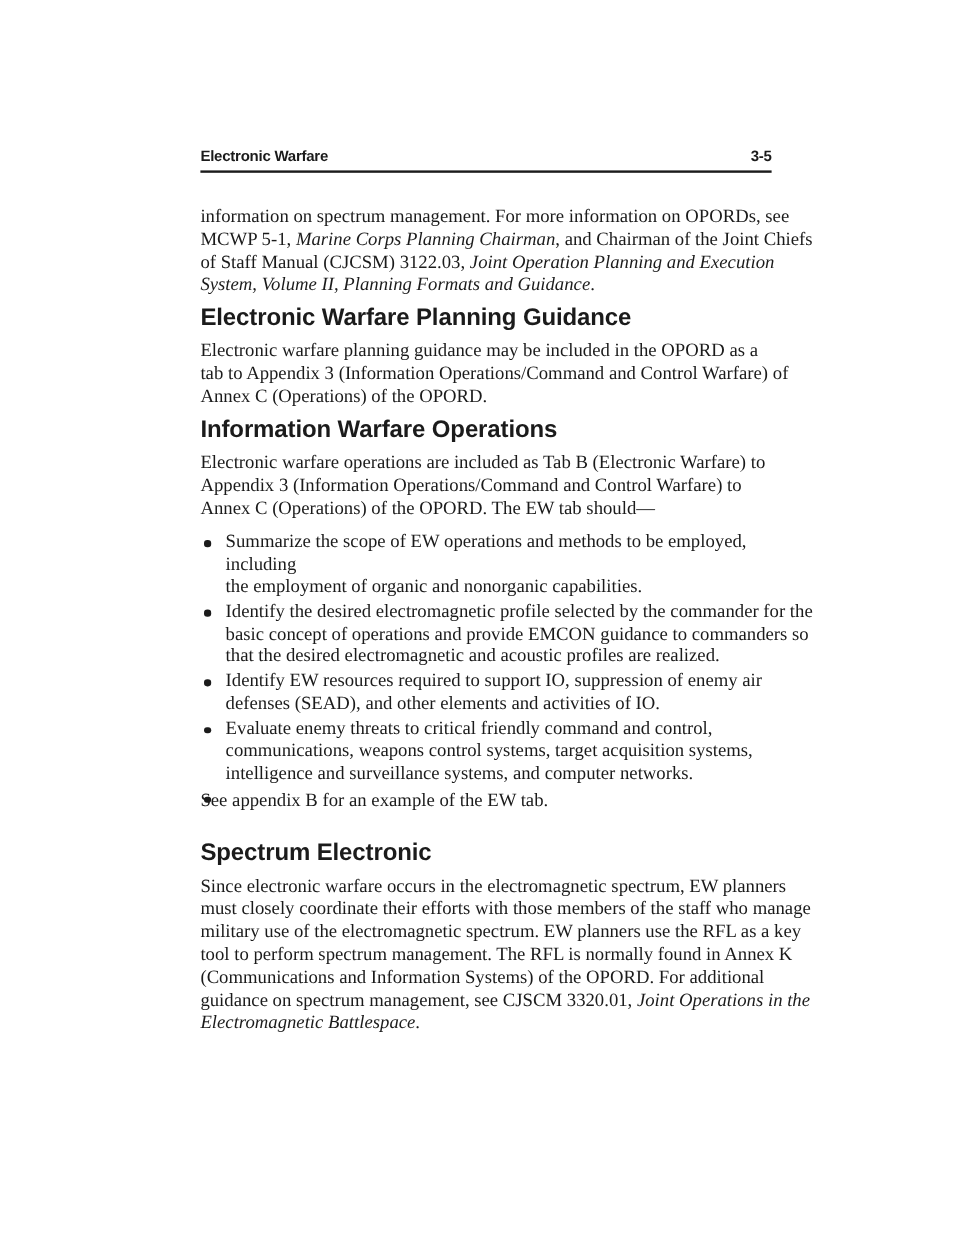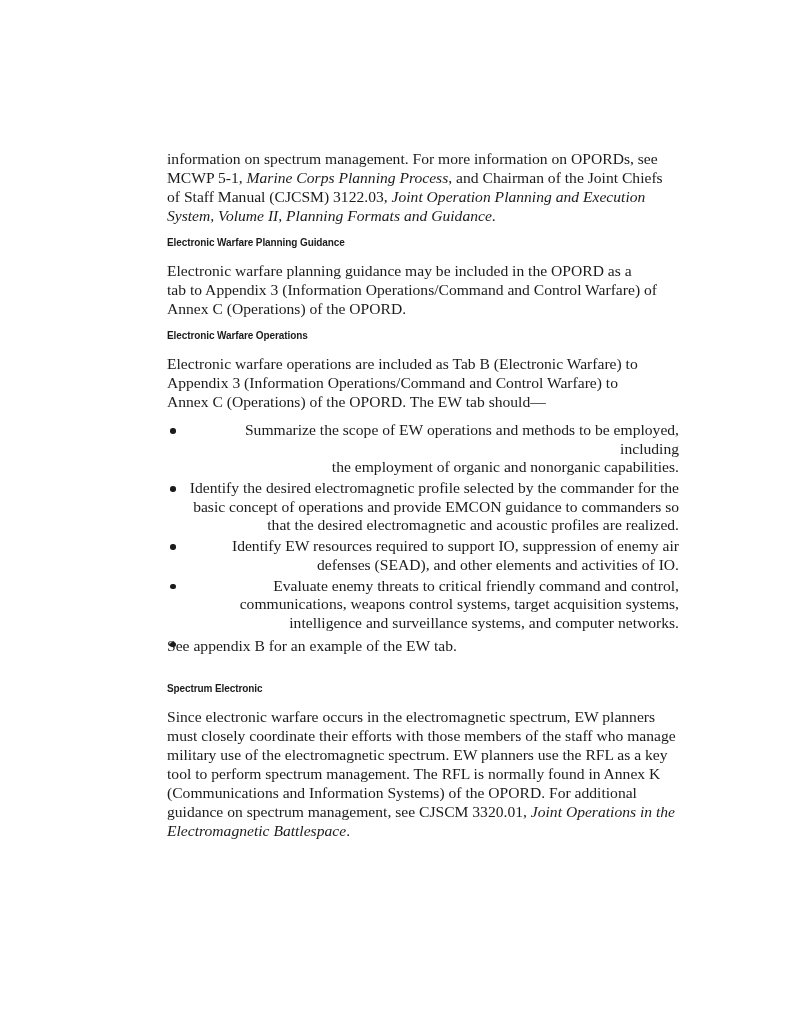--- a/index.html
+++ b/index.html
@@ -42,70 +42,73 @@
     line-height: 19px;
   }
   .body-col p {
     margin: 0 0 10px;
     white-space: pre-line;
   }
   .body-col p.closing-note { margin-bottom: 26px; }
   .sec-heading {
     font-family: "Liberation Sans", sans-serif;
     font-weight: bold;
-    font-size: 10px;
+    font-size: 20px;
     line-height: 16px;
     letter-spacing: -0.1px;
     margin: 0 0 10px;
   }
   .sec-heading.spaced-top { margin-top: 14px; }
   .italic, .body-col .it { font-style: italic; }
   ul.bullet-list {
     list-style: none;
     margin: 0 0 4px;
     padding: 0;
   }
   ul.bullet-list li {
     position: relative;
     padding-left: 21px;
     line-height: 18.5px;
     margin-bottom: 2.5px;
-    text-align: right;
   }
   ul.bullet-list .dot {
     position: absolute;
     left: 3px;
     top: 7px;
     width: 5.5px;
     height: 5.5px;
     border-radius: 50%;
     background: var(--ink);
   }
   ul.bullet-list .li-text { white-space: pre-line; }
 </style>
 </head>
 <body>
 
 <div class="page">
   <div class="content">
 
+    <div class="running-header">
+      <span>Electronic Warfare</span>
+      <span>3-5</span>
+    </div>
 
     <div class="body-col">
 
       <p><span>information on spectrum management. For more information on OPORDs, see
-MCWP 5-1, </span><span class="it">Marine Corps Planning Process</span><span>, and Chairman of the Joint Chiefs
+MCWP 5-1, </span><span class="it">Marine Corps Planning Chairman</span><span>, and Chairman of the Joint Chiefs
 of Staff Manual (CJCSM) 3122.03, </span><span class="it">Joint Operation Planning and Execution
 System, Volume II, Planning Formats and Guidance</span><span>.</span></p>
 
       <h2 class="sec-heading">Electronic Warfare Planning Guidance</h2>
       <p>Electronic warfare planning guidance may be included in the OPORD as a
 tab to Appendix 3 (Information Operations/Command and Control Warfare) of
 Annex C (Operations) of the OPORD.</p>
 
-      <h2 class="sec-heading">Electronic Warfare Operations</h2>
+      <h2 class="sec-heading">Information Warfare Operations</h2>
       <p>Electronic warfare operations are included as Tab B (Electronic Warfare) to
 Appendix 3 (Information Operations/Command and Control Warfare) to
 Annex C (Operations) of the OPORD. The EW tab should—</p>
 
       <ul class="bullet-list">
         <li>
           <span class="dot"></span>
           <span class="li-text">Summarize the scope of EW operations and methods to be employed, including
 the employment of organic and nonorganic capabilities.</span>
         </li>

